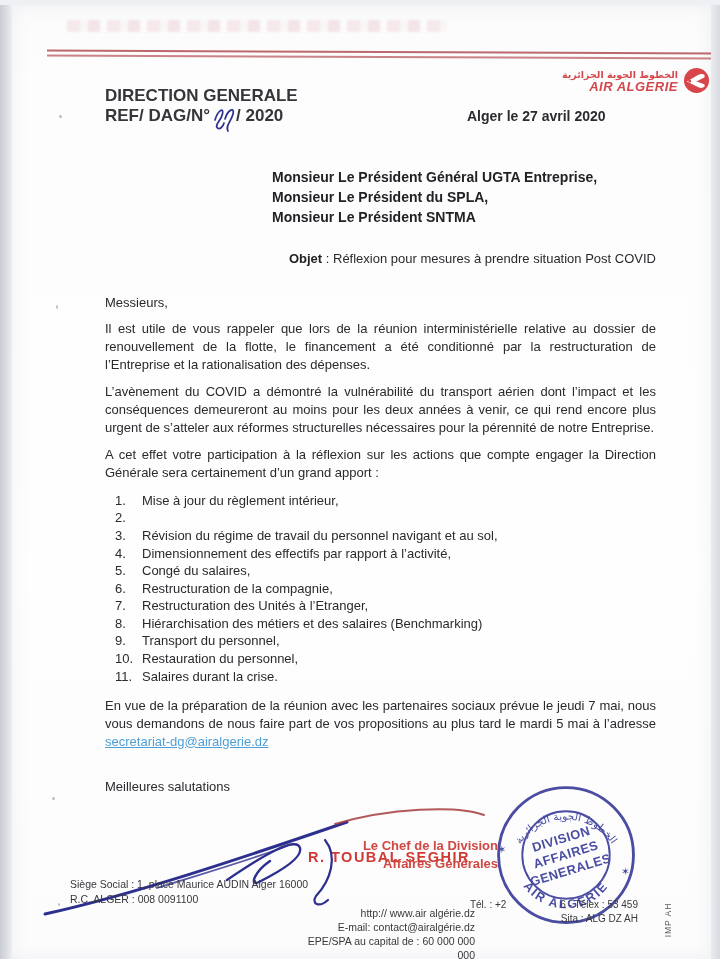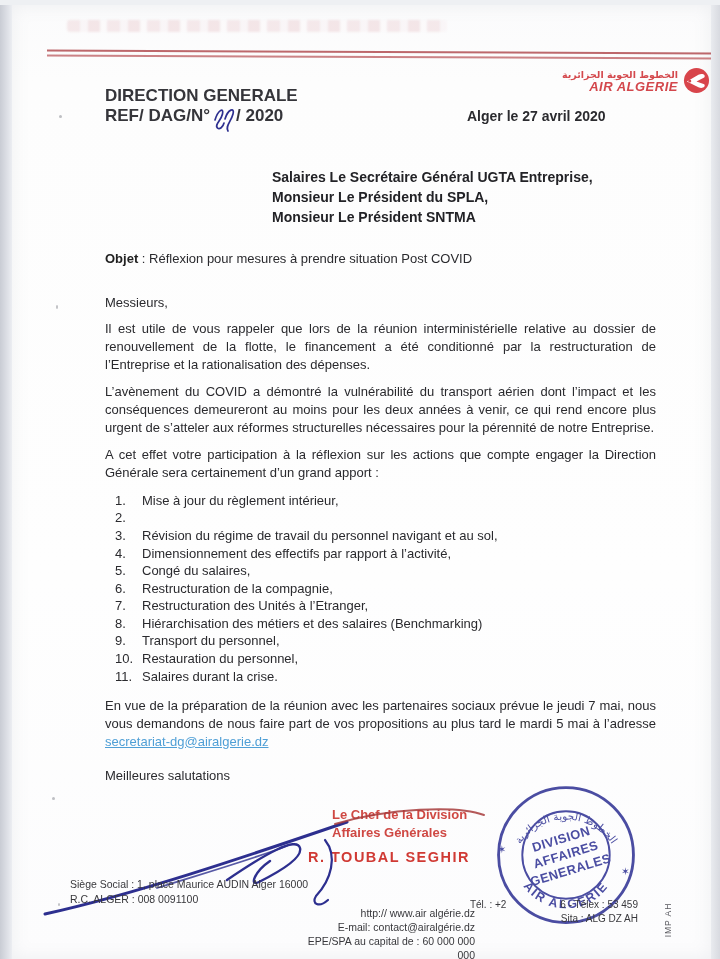--- a/index.html
+++ b/index.html
@@ -41,32 +41,32 @@
   .logo-txt{text-align:right;line-height:12px;}
   .logo-ar{font-family:"DejaVu Sans",sans-serif;font-size:9.5px;color:#d4494d;font-weight:bold;}
   .logo-wm{font-size:13px;font-weight:bold;font-style:italic;color:#d3474c;letter-spacing:.5px;}
   .emblem{width:27px;height:27px;}
 
   .dateline{position:absolute;left:455px;top:103px;font-size:14px;font-weight:bold;color:#2b2b2f;}
 
   .recipients{position:absolute;left:260px;top:162px;font-size:14px;font-weight:bold;line-height:20px;color:#222226;}
 
   .letterbody{position:absolute;left:93px;top:245px;width:551px;font-size:13px;line-height:1.36;color:#2a2a2e;}
-  .objet{margin-bottom:26px;}
+  .objet{margin-bottom:26px;text-align:right;}
   .objet b{color:#222;}
   .salut{margin-bottom:9px;}
   .para{text-align:justify;margin:0 0 10px 0;}
   .list{margin:2px 0 12px 10px;}
   .li{display:flex;line-height:17.6px;}
   .li .num{flex:0 0 27px;}
   .closing{text-align:justify;margin:4px 0 10px 0;}
   .email-link{color:#4f9fd6;text-decoration:underline;}
-  .signoff{margin-top:17px;}
-
-  .sig-title{position:absolute;left:320px;top:801px;width:166px;text-align:left;
+  .signoff{margin-top:28px;}
+
+  .sig-title{position:absolute;left:320px;top:832px;width:166px;text-align:right;
     color:#cf4843;font-weight:bold;font-size:13px;line-height:17.5px;}
   .sig-name{position:absolute;left:296px;top:844px;color:#d03a34;font-weight:bold;
     font-size:14.5px;letter-spacing:1.5px;}
   .sig-ink{position:absolute;left:25px;top:793px;width:462px;height:130px;pointer-events:none;}
 
   .stamp{position:absolute;left:478px;top:774px;width:152px;height:152px;opacity:.92;
     mix-blend-mode:multiply;}
   .stamp text{font-family:"Liberation Sans",sans-serif;}
   .stamp .ar{font-family:"DejaVu Sans",sans-serif;}
 
@@ -118,21 +118,21 @@
     <svg class="emblem" viewBox="0 0 28 28">
       <circle cx="14" cy="14" r="13" fill="#d8454b"></circle>
       <path d="M4 15 L16 8 C20 6 24 8 22 11 L14 15 L22 18 C24 20.5 20 23 16 21 Z" fill="#ffffff"></path>
       <circle cx="7" cy="14.6" r="1.6" fill="#d8454b"></circle>
     </svg>
   </div>
 
   <div class="dateline">Alger le 27 avril 2020</div>
 
   <div class="recipients">
-    <div>Salaires Le Secrétaire Général UGTA Entreprise,</div>
+    <div>Monsieur Le Président Général UGTA Entreprise,</div>
     <div>Monsieur Le Président du SPLA,</div>
     <div>Monsieur Le Président SNTMA</div>
   </div>
 
   <div class="letterbody">
     <div class="objet"><b>Objet</b><span> : </span><span>Réflexion pour mesures à prendre situation Post COVID</span></div>
 
     <div class="salut">Messieurs,</div>
 
     <p class="para">Il est utile de vous rappeler que lors de la réunion interministérielle relative au dossier de renouvellement de la flotte, le financement a été conditionné par la restructuration de l’Entreprise et la rationalisation des dépenses.</p>

